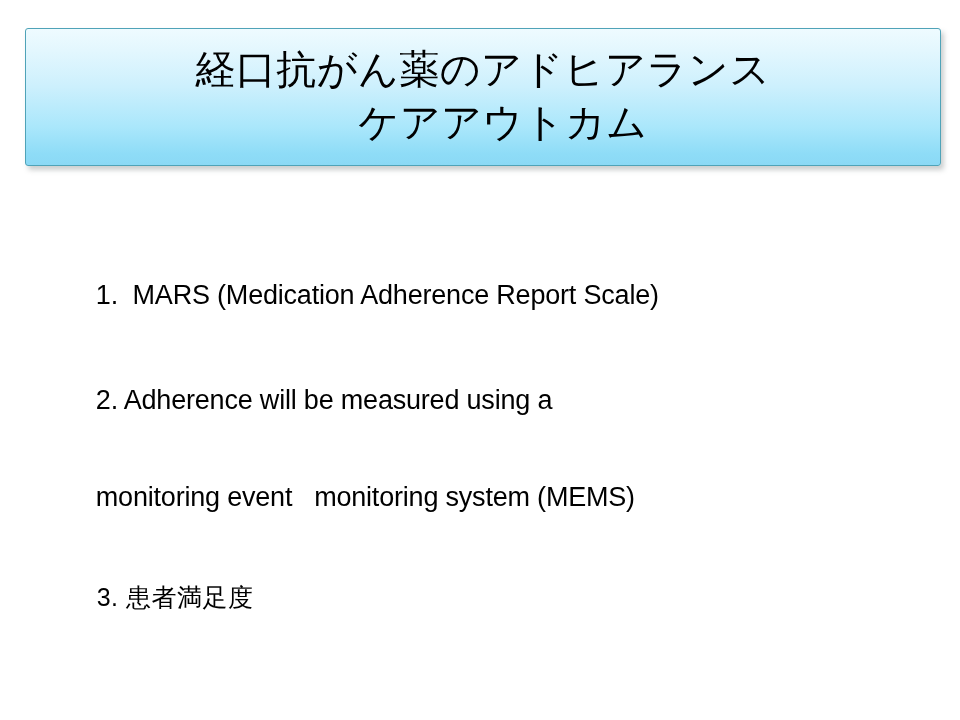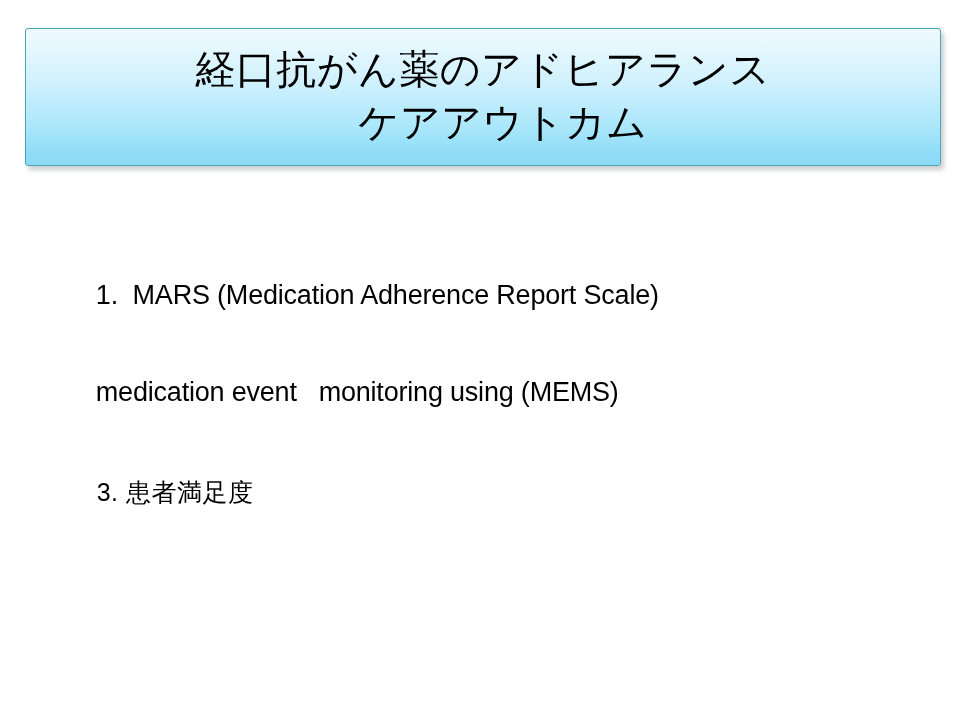--- a/index.html
+++ b/index.html
@@ -105,23 +105,26 @@
       <span class="title-line-2">ケアアウトカム</span>
     </div>
   </div>
 
   <div class="body-list">
 
     <div class="list-item item-latin row-1">
       <span class="num">1.</span><span class="txt">  MARS (Medication Adherence Report Scale)</span>
     </div>
 
+    <div class="list-item item-latin row-2">
+      <span class="num">2.</span><span class="txt"> Adherence will be measured using a</span>
+    </div>
 
     <div class="list-item item-latin row-2b">
-      <span class="txt">medication event   monitoring using (MEMS)</span>
+      <span class="txt">monitoring event   monitoring system (MEMS)</span>
     </div>
 
     <div class="list-item item-jp row-3">
       <span class="num">3.</span><span class="txt"> 患者満足度</span>
     </div>
 
   </div>
 </div>
 
 </body></html>

